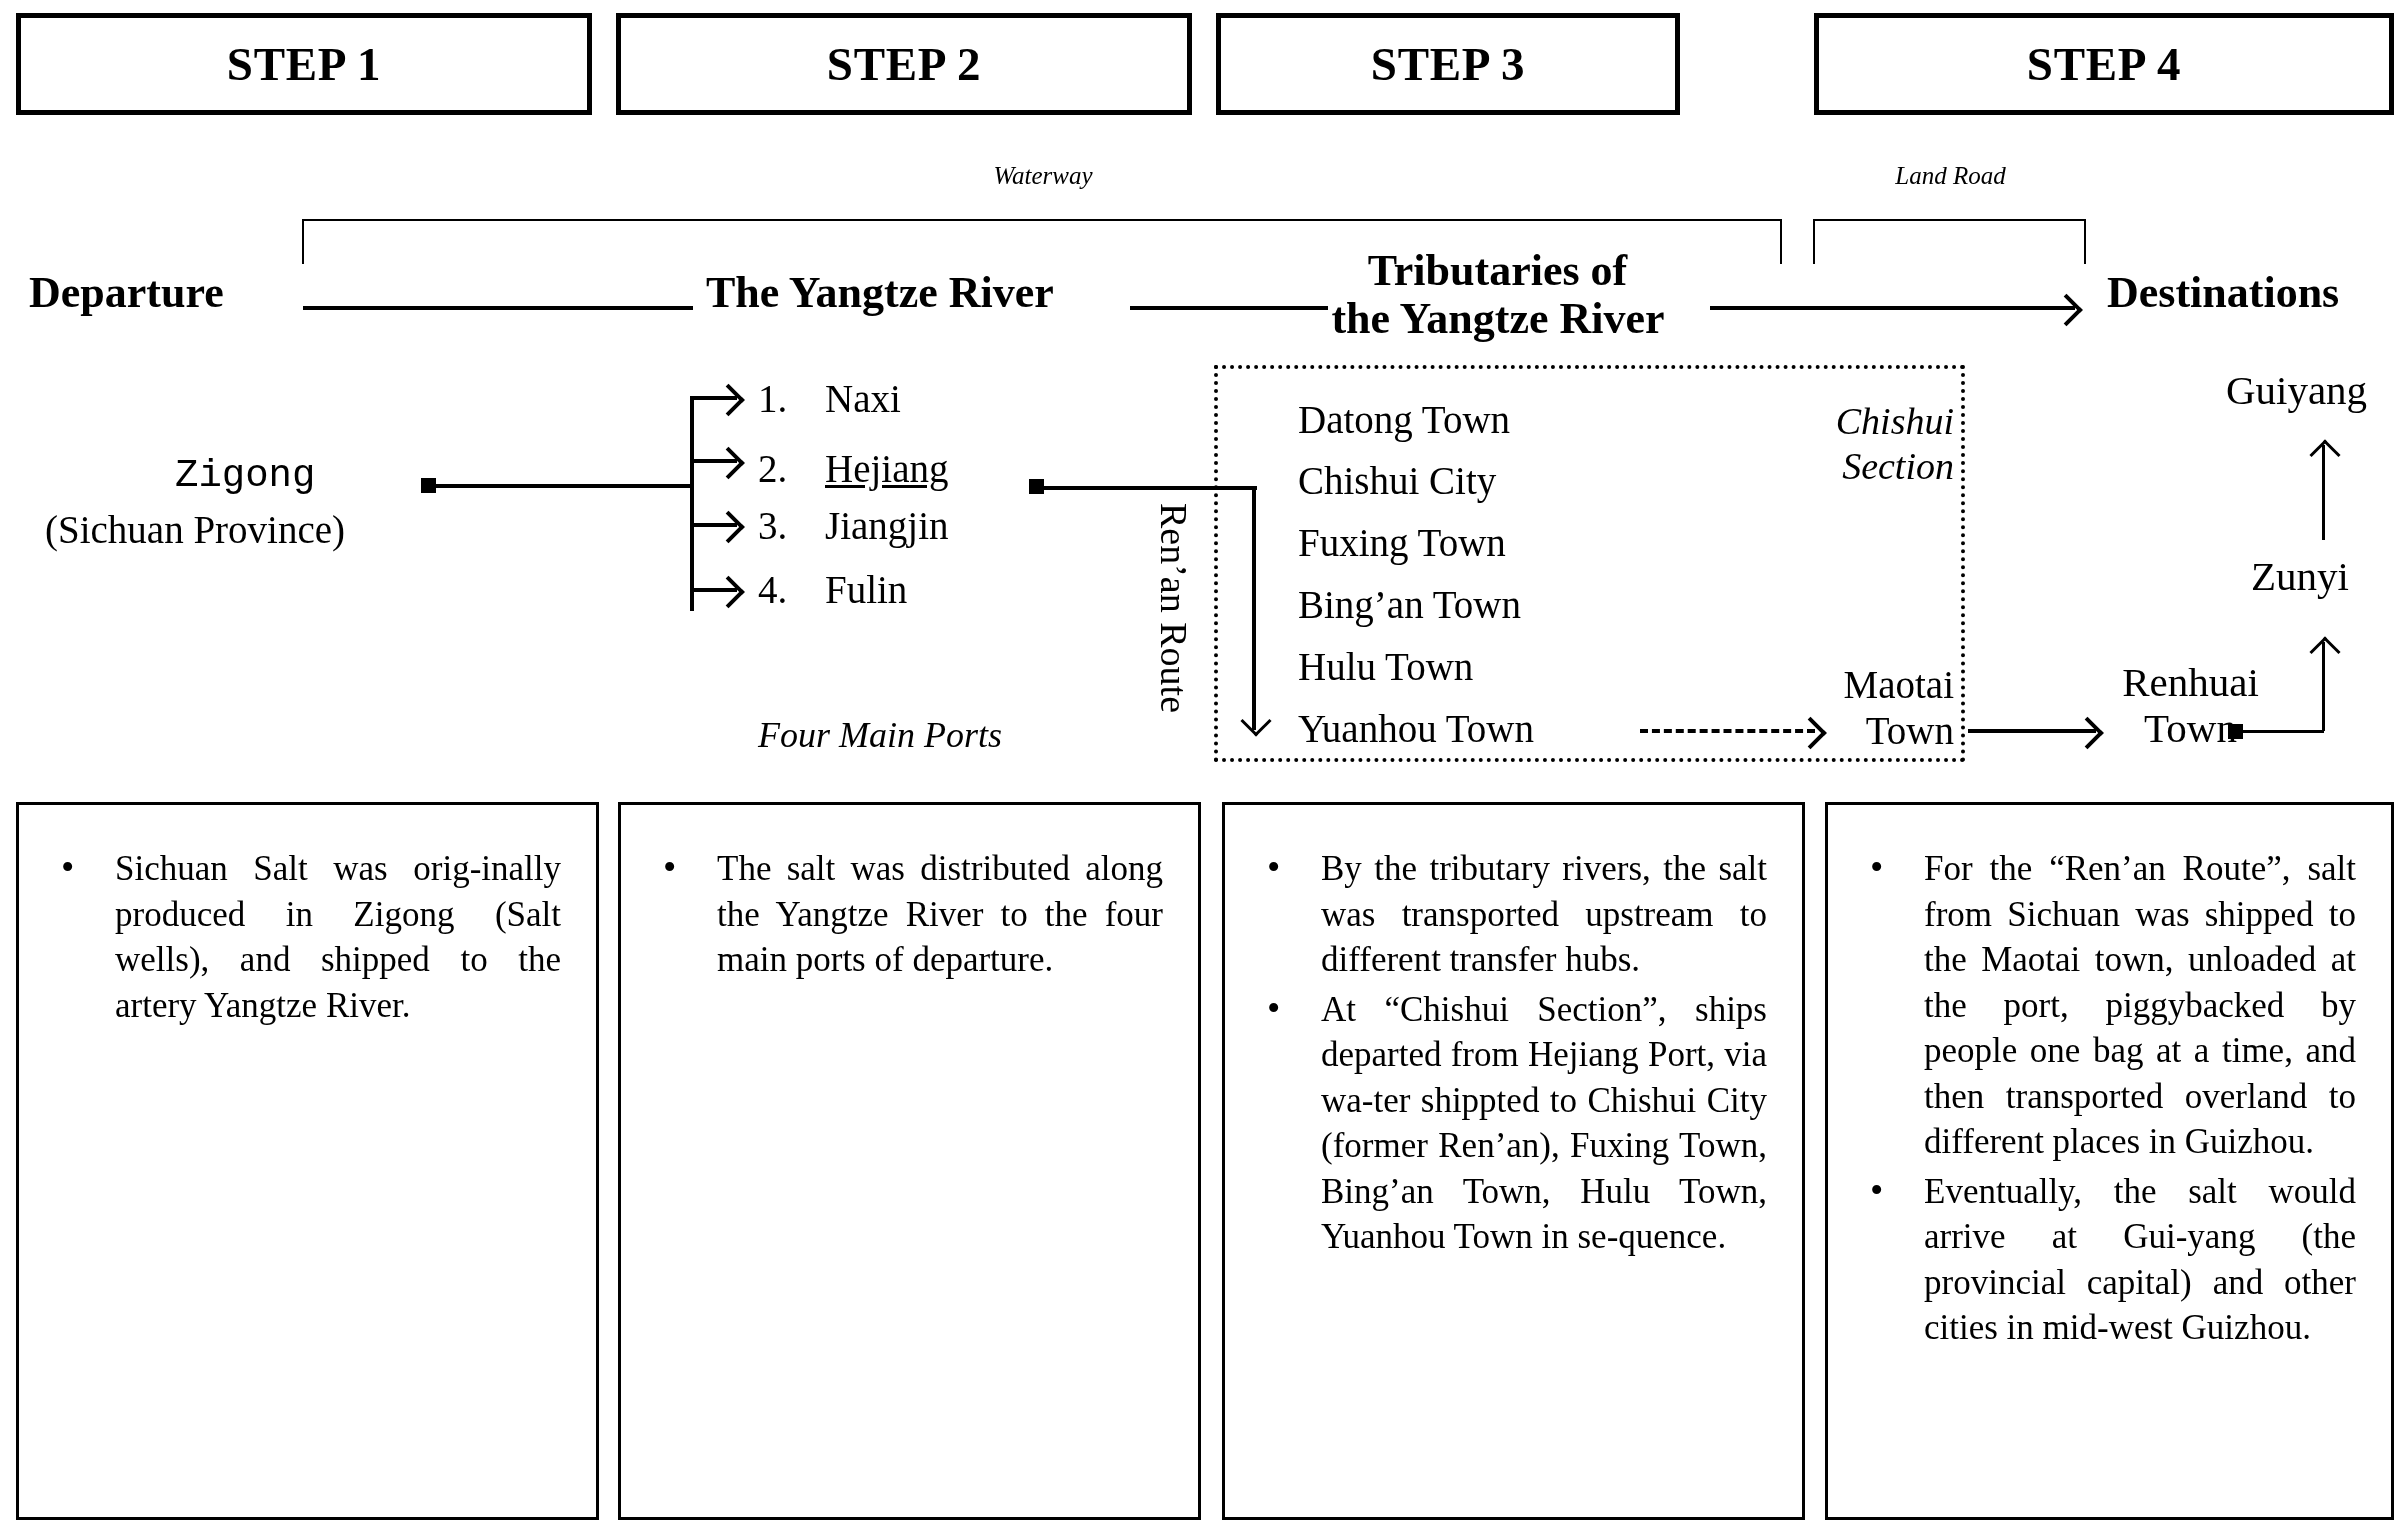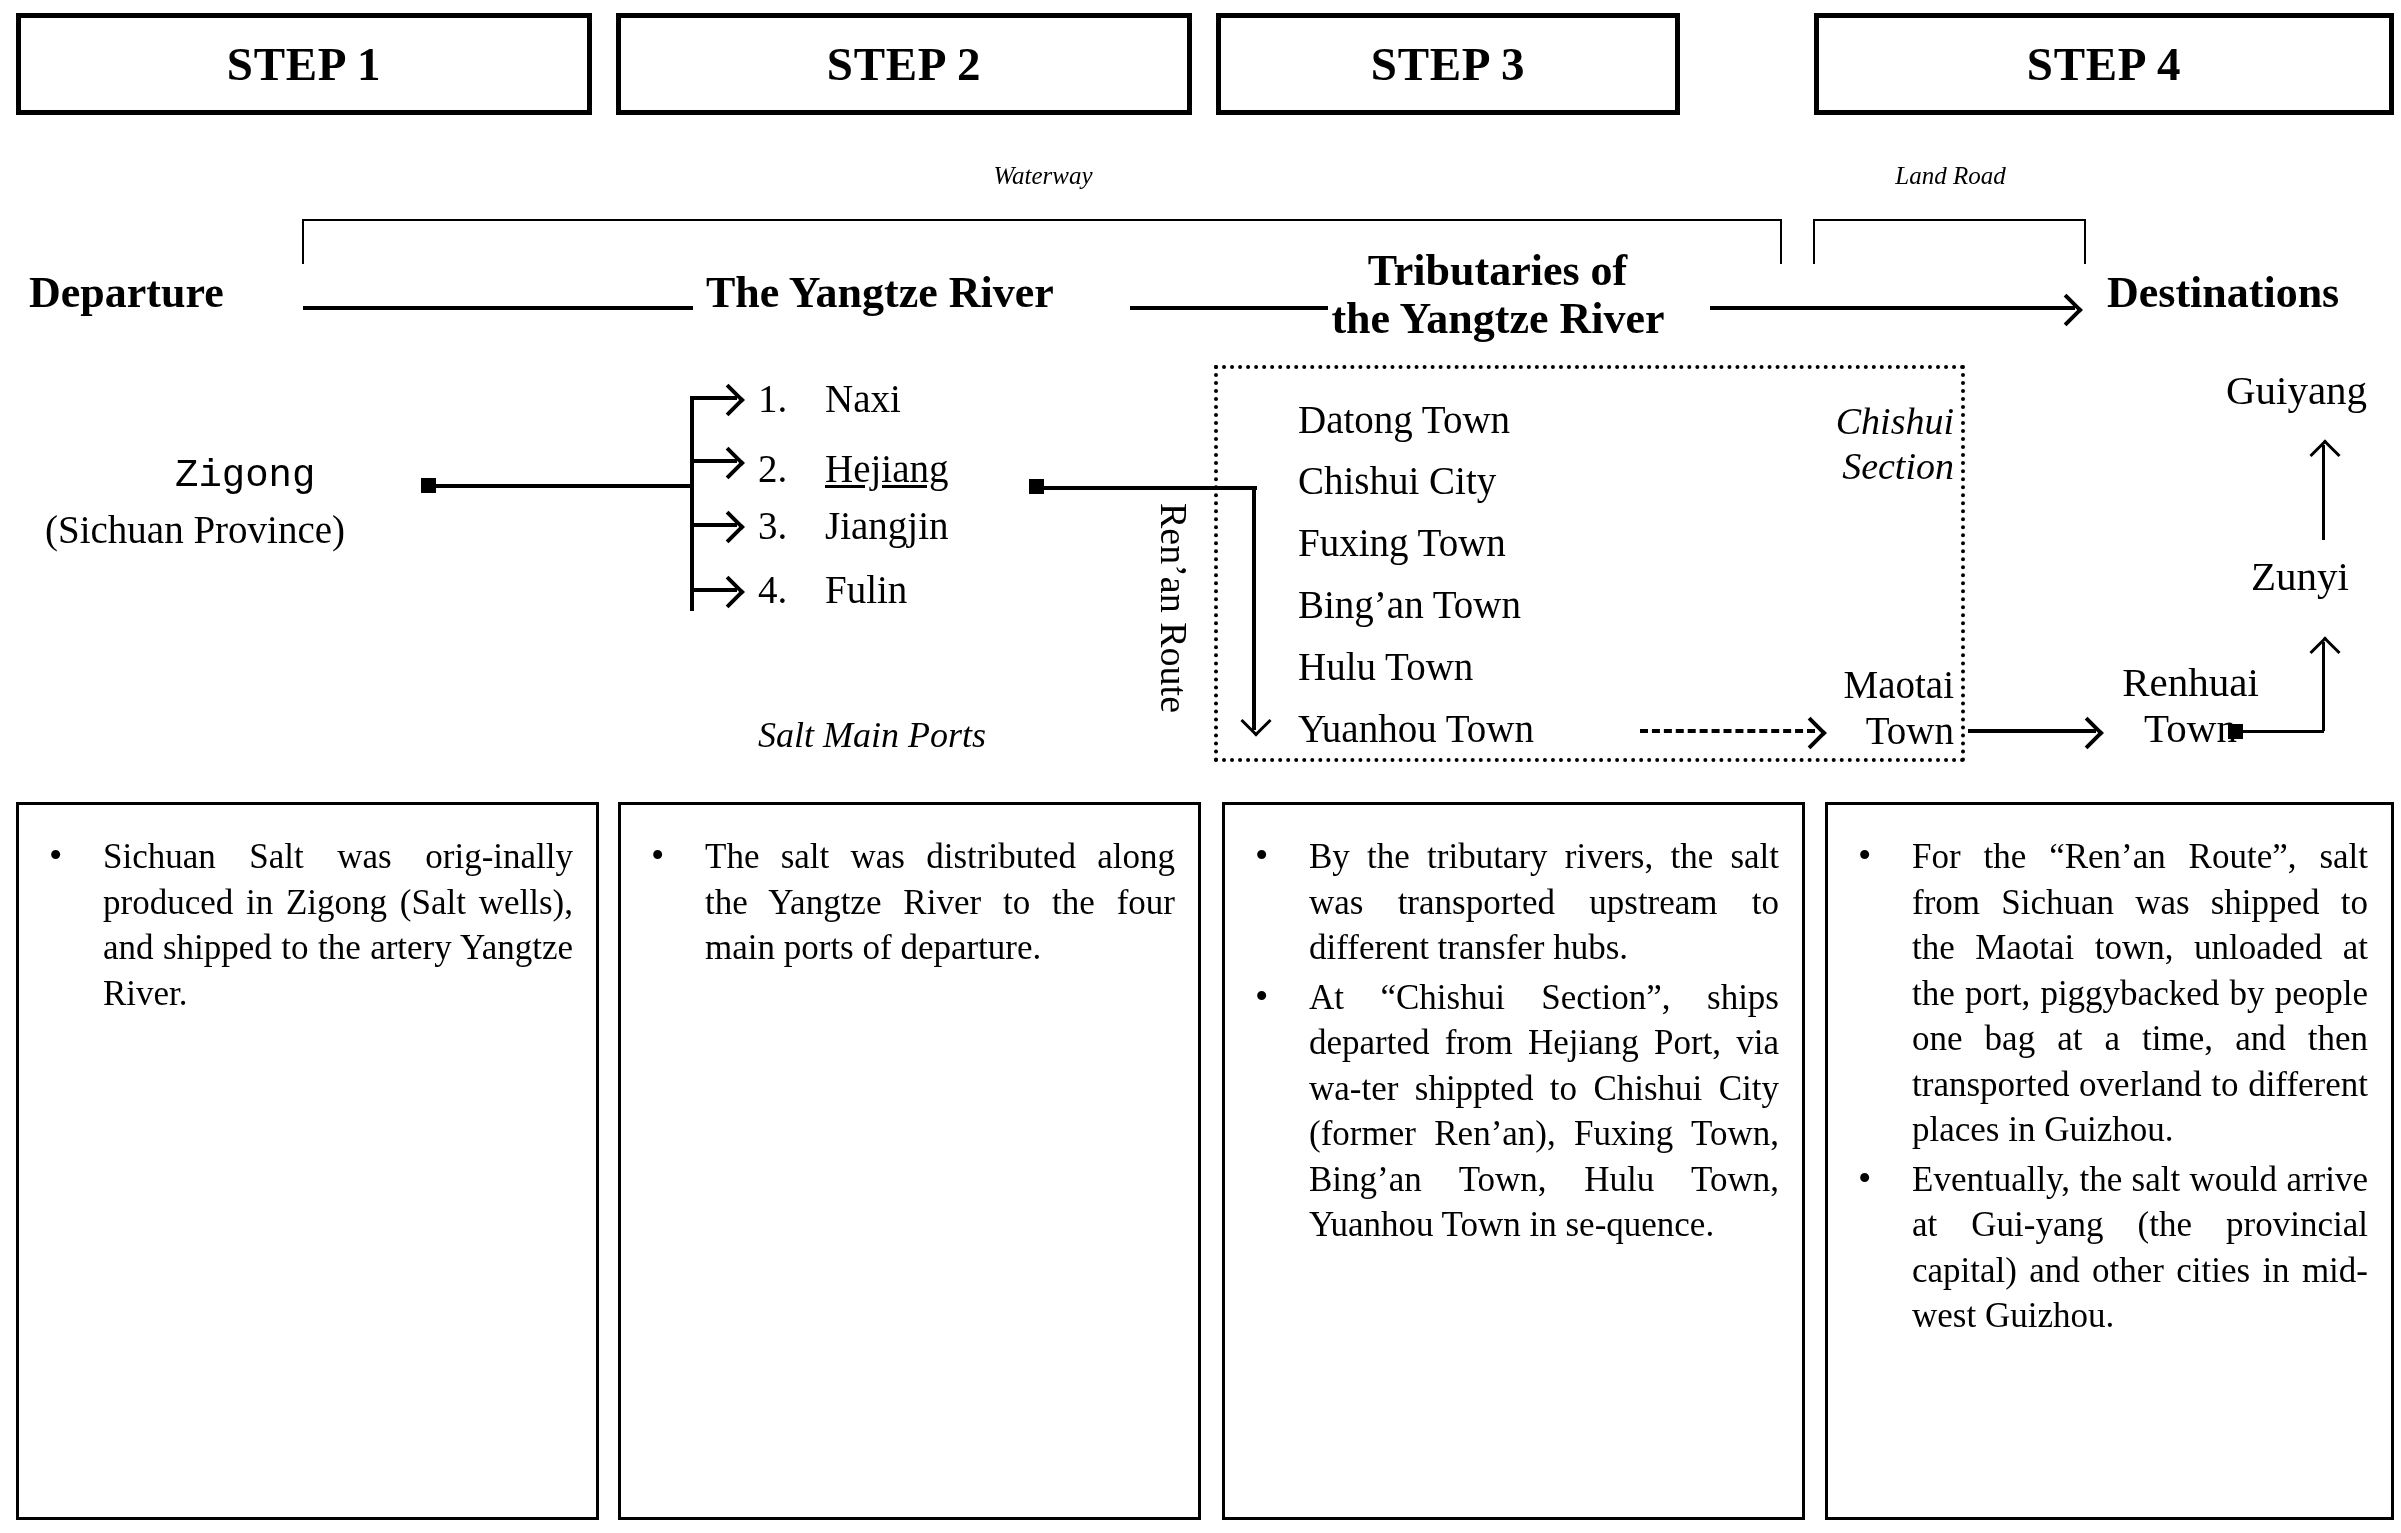--- a/index.html
+++ b/index.html
@@ -210,21 +210,21 @@
     position:absolute;
     top:802px;
     height:718px;
     border:3.6px solid #000;
     box-sizing:border-box;
     background:#fff;
     padding:25px 19px 7.3px 13px;
   }
   .note-box ul{
     list-style:none;
-    margin:4px;
+    margin:16px;
     padding:0;
   }
   .note-box li{
     position:relative;
     padding-left:67px;
     margin-bottom:4.4px;
     font-size:35px;
     line-height:1.30;
     text-align:justify;
     text-justify:inter-word;
@@ -290,21 +290,21 @@
   </div>
   <div class="port-row" style="left:758px;top:449px;">
     <span class="port-num">2.</span><span class="port-name highlight">Hejiang</span>
   </div>
   <div class="port-row" style="left:758px;top:506px;">
     <span class="port-num">3.</span><span class="port-name">Jiangjin</span>
   </div>
   <div class="port-row" style="left:758px;top:570px;">
     <span class="port-num">4.</span><span class="port-name">Fulin</span>
   </div>
-  <div class="caption-italic" style="left:758px;top:714px;">Salt Main Ports</div>
+  <div class="caption-italic" style="left:758px;top:714px;">Four Main Ports</div>
 
   <div class="sq-node" style="left:1029px;top:479px;"></div>
   <div class="hline" style="left:1041px;top:486px;width:216px;"></div>
   <div class="vline arrow-down" style="left:1252px;top:486px;height:244px;"></div>
   <div class="vert-label" style="left:1196px;top:503px;">Ren’an Route</div>
 
   <div class="dotted-box" style="left:1214px;top:365px;width:751px;height:397px;"></div>
 
   <div class="town-row" style="left:1298px;top:400px;">Datong Town</div>
   <div class="town-row" style="left:1298px;top:461px;">Chishui City</div>

